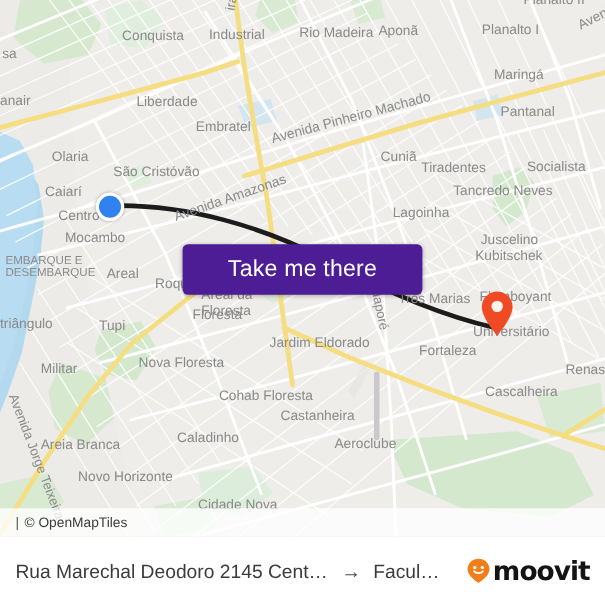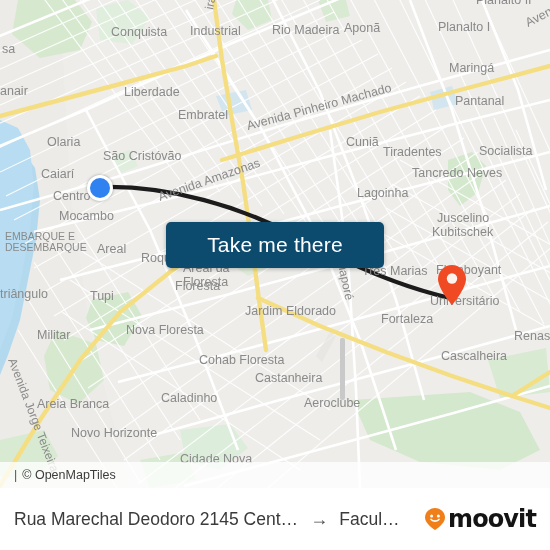--- a/index.html
+++ b/index.html
@@ -42,21 +42,21 @@
     position: absolute;
     left: 437px; top: 264px;
     width: 30px; height: 42px;
   }
 
   
   #take-me-there {
     position: absolute;
     left: 166px; top: 222px;
     width: 218px; height: 46px;
-    background: #0c4a6e;
+    background: #4c1d95;
     border: none;
     border-radius: 5px;
     color: #ffffff;
     font-size: 21px;
     font-family: "Liberation Sans", sans-serif;
     letter-spacing: .2px;
     cursor: pointer;
     box-shadow: 0 1px 4px rgba(0,0,0,.28);
     display: flex; align-items: center; justify-content: center;
     padding: 0;

